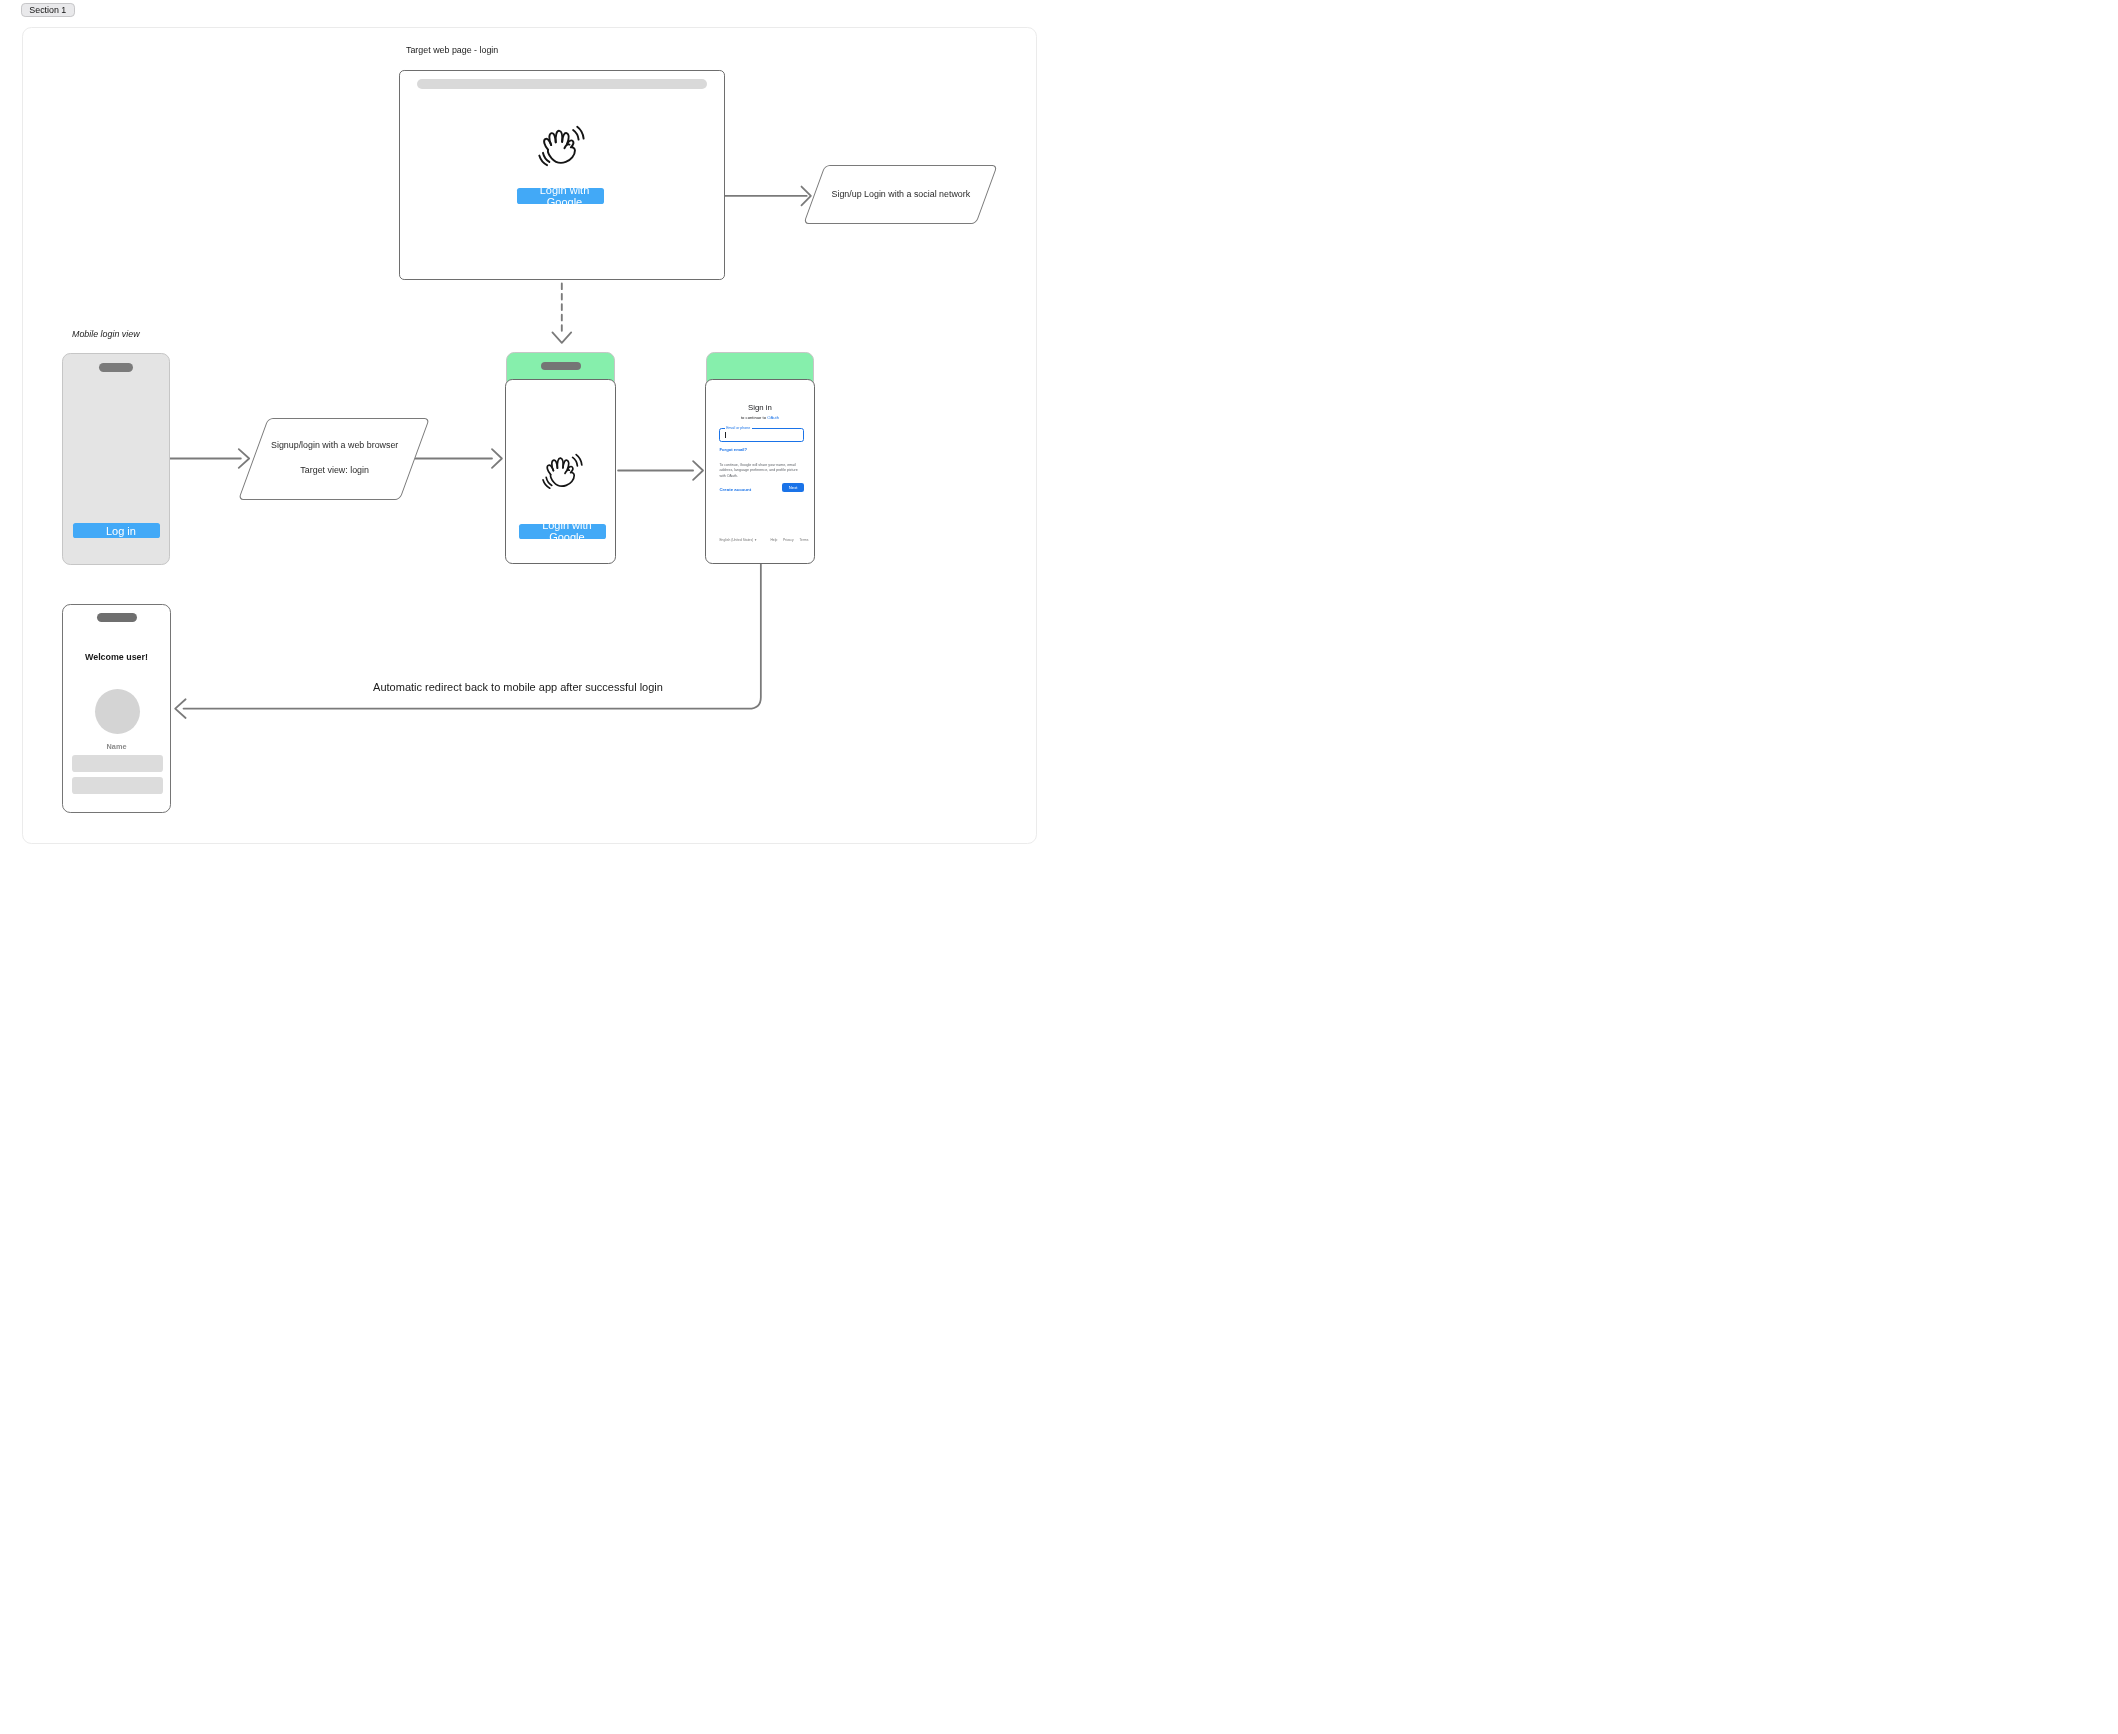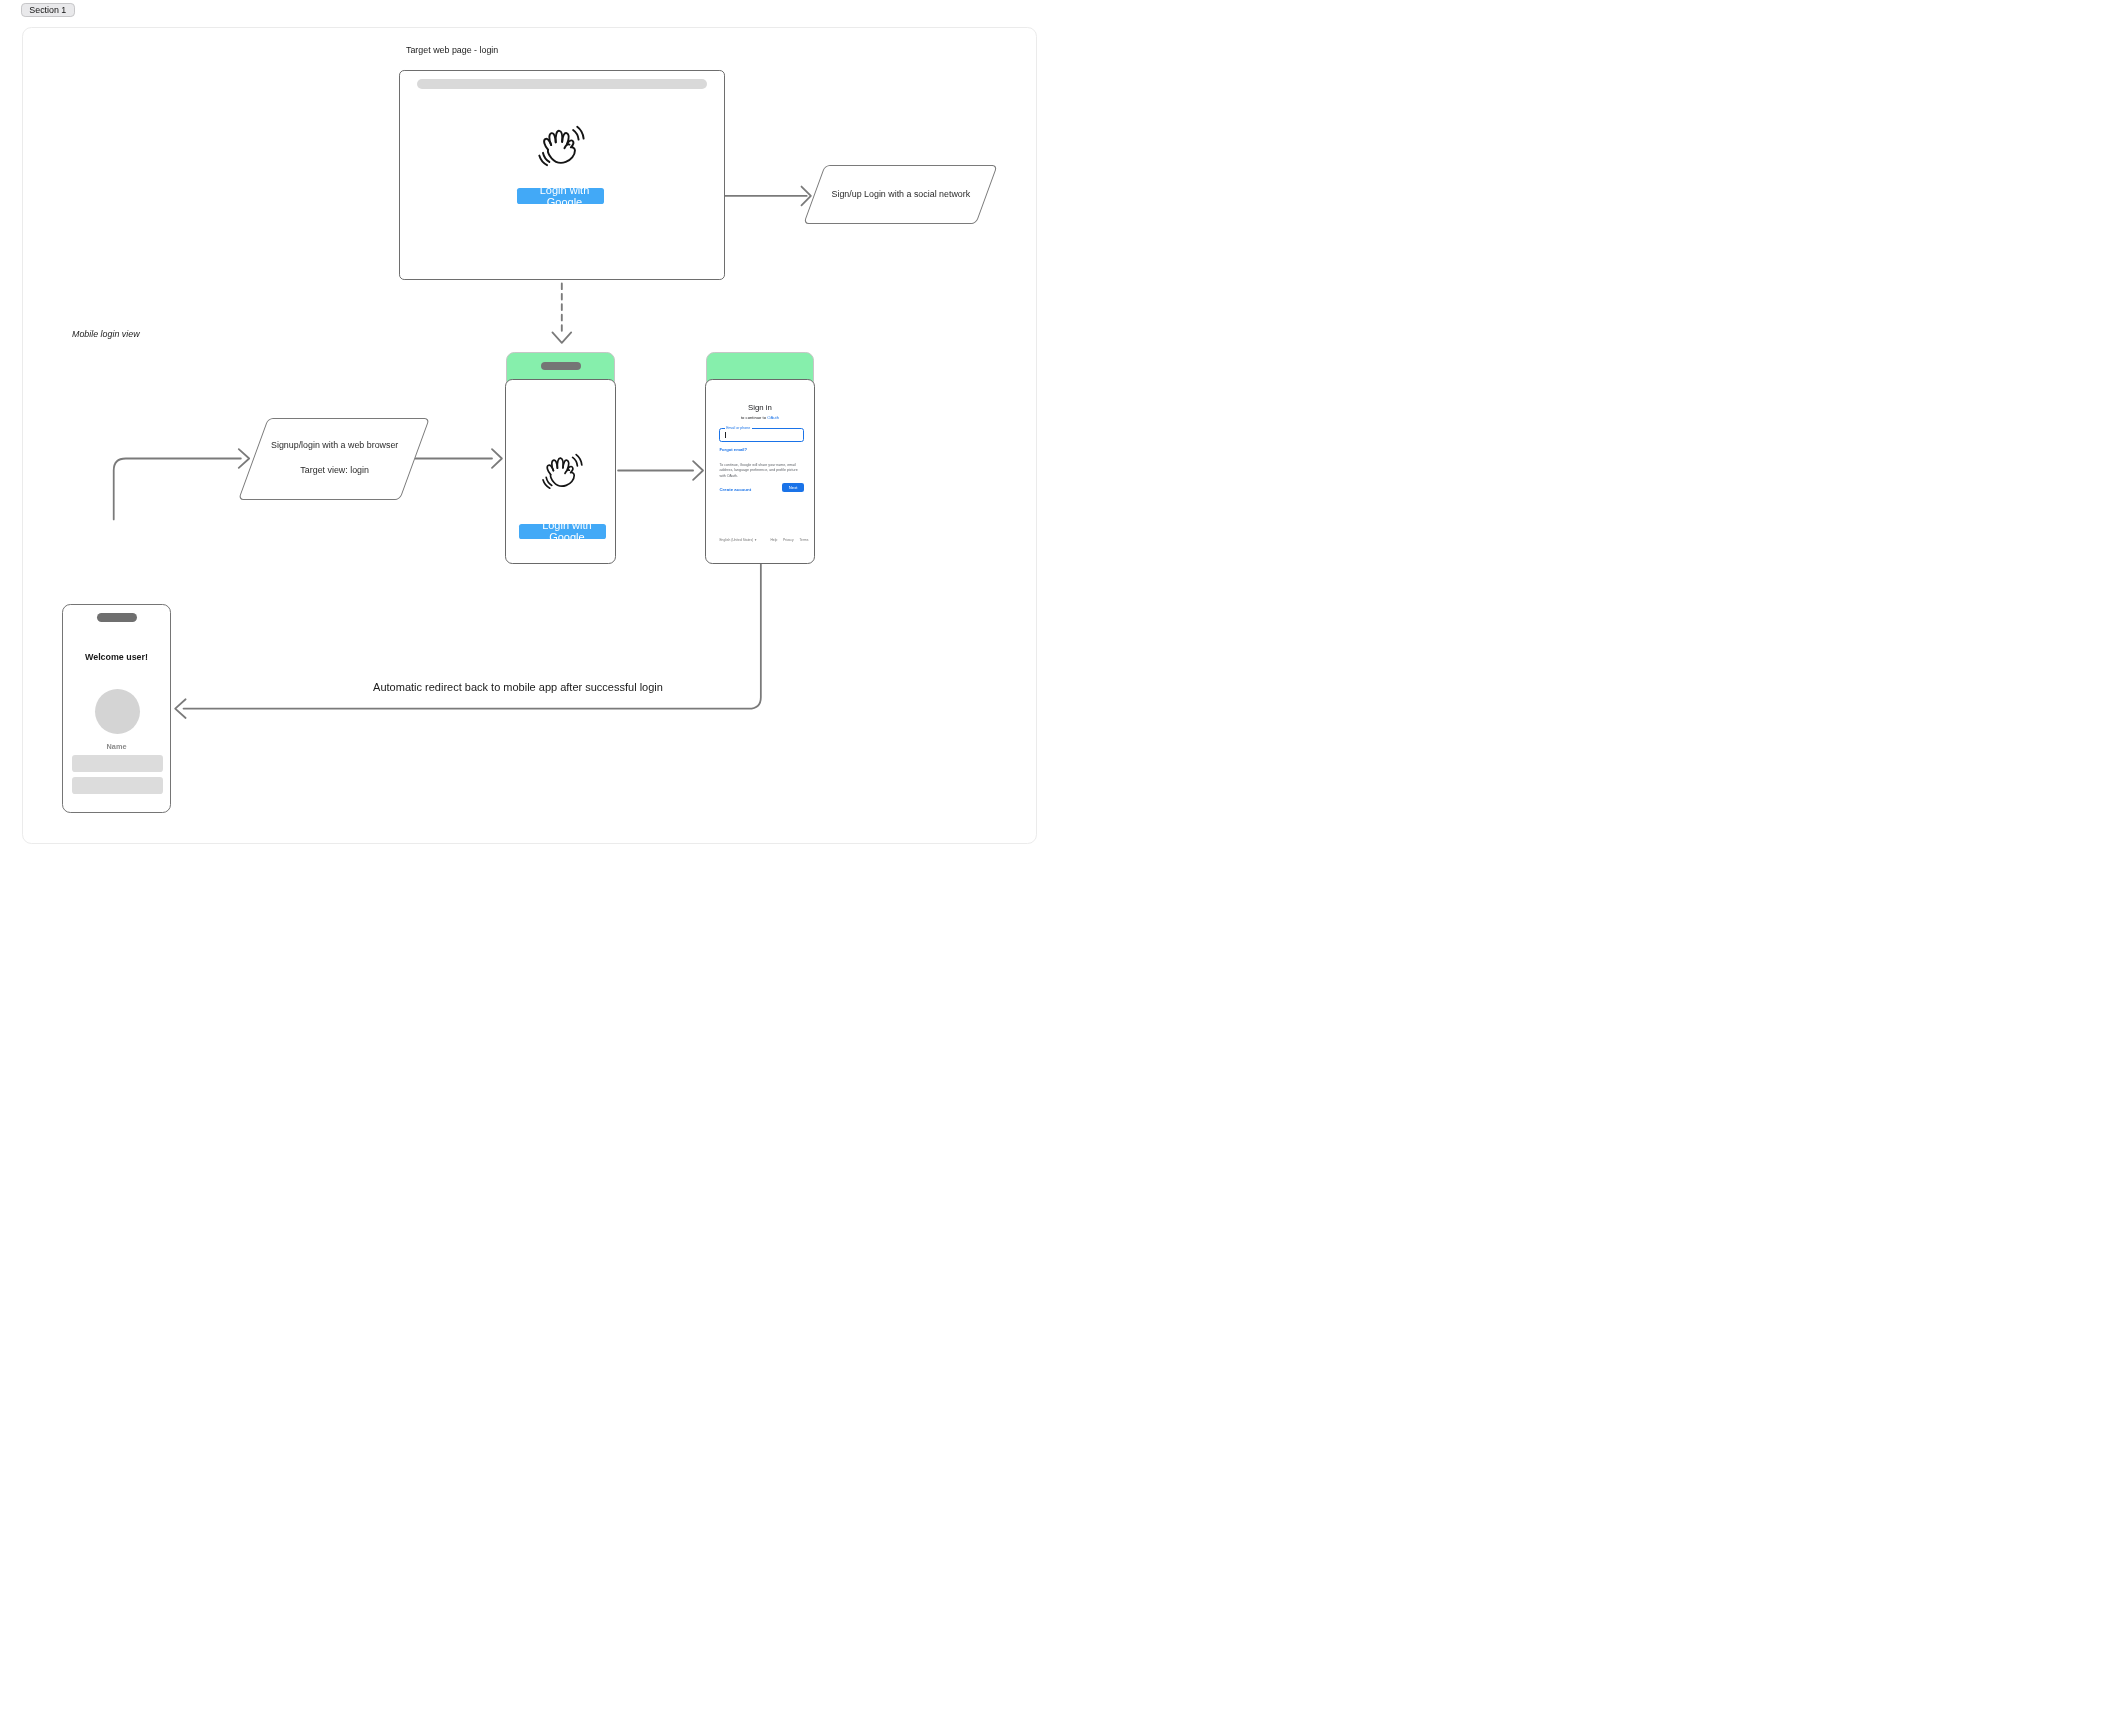--- a/index.html
+++ b/index.html
@@ -148,20 +148,24 @@
   </div>
 
   <div class="para" style="left:253px;top:418px;width:162px;height:82px;">
     <div class="para-inner" style="width:141px;">
       <div>Signup/login with a web browser</div>
       <div class="gap"></div>
       <div>Target view: login</div>
     </div>
   </div>
 
+  <div class="phone phone-gray" style="left:62px;top:353px;width:108px;height:212px;">
+    <div class="pill pill-mid" style="top:9.4px;width:34px;height:8.3px;"></div>
+    <button class="btn-blue" style="left:10.4px;top:169px;width:87px;height:15px;">Log in</button>
+  </div>
 
   <div class="phone phone-framed" style="left:506px;top:352px;width:109px;height:211px;">
     <div class="pill pill-dark" style="top:8.9px;width:40px;height:8.3px;"></div>
     <div class="screen">
       <svg class="hand-icon" style="left:35px;top:72px;" width="42" height="38" viewBox="0 0 105 92">
         <path d="M24 55 C16 45 13 35 18 32 C23 29 28 36 31 45"></path>
         <path d="M31 45 C25 31 26 20 32 19 C38 18 40 28 41 39"></path>
         <path d="M41 39 C40 23 43 13 49 14 C55 15 56 26 55 38"></path>
         <path d="M55 38 C56 25 60 17 65 19 C70 21 70 31 66 42"></path>
         <path d="M66 42 C70 36 75 33 78 36 C81 39 79 45 74 50 C79 49 83 52 83 57 C83 68 74 78 63 82 C52 86 40 83 32 74 C26 67 23 60 24 55"></path>

